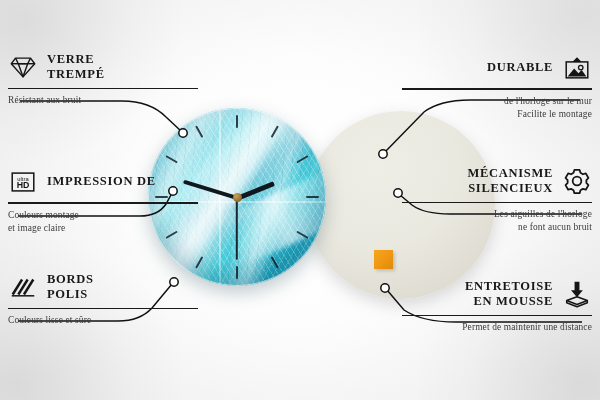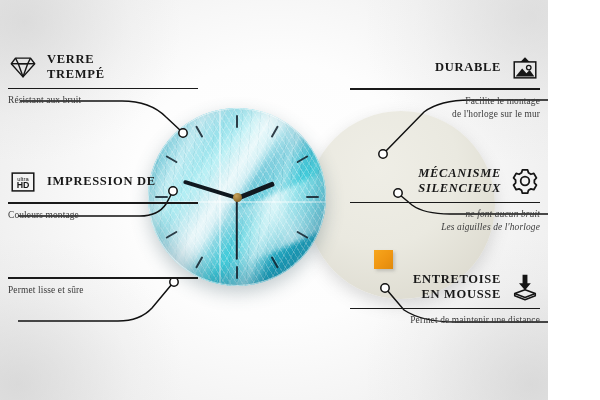--- a/index.html
+++ b/index.html
@@ -1,21 +1,21 @@
 <!DOCTYPE html>
 <html><head>
 <meta charset="utf-8">
 <style>
   html,body{margin:0;padding:0;}
   body{
     width:600px;height:400px;overflow:hidden;
     font-family:"Liberation Serif", serif;
     background:#ffffff;
   }
-  #stage{position:relative;width:548px;height:400px;overflow:hidden;
+  #stage{position:relative;width:600px;height:400px;overflow:hidden;
     background:
       radial-gradient(ellipse 62% 78% at 50% 48%, #ffffff 0%, #fdfdfd 42%, #f4f4f4 70%, #ebebeb 100%);
   }
   
   .vig{position:absolute;pointer-events:none;}
   .vig.tl{left:-60px;top:-70px;width:240px;height:230px;
     background:radial-gradient(ellipse at 35% 40%, rgba(205,205,205,.55) 0%, rgba(225,225,225,.22) 48%, rgba(255,255,255,0) 72%);}
   .vig.tr{right:-70px;top:-80px;width:250px;height:240px;
     background:radial-gradient(ellipse at 65% 40%, rgba(208,208,208,.5) 0%, rgba(228,228,228,.2) 50%, rgba(255,255,255,0) 74%);}
   .vig.bl{left:-70px;bottom:-80px;width:250px;height:240px;
@@ -99,22 +99,22 @@
     font-family:"Liberation Serif", serif;
     font-size:9.4px;line-height:1.38;color:#3a3a3a;letter-spacing:.15px;
   }
   .ico{width:30px;height:30px;flex:0 0 30px;display:block;}
 
   
   #feat-verre{top:52px;}
   #feat-impression{top:167px;}
   #feat-bords{top:272px;}
   #feat-poignee{top:53px;}
-  #feat-mecanisme{top:166px;font-style:italic;}
-  #feat-entretoise{top:272px;}
+  #feat-mecanisme{top:166px;}
+  #feat-entretoise{top:279px;}
 </style>
 </head>
 <body>
 
 <div id="stage">
 
   <div class="vig tl"></div>
   <div class="vig tr"></div>
   <div class="vig bl"></div>
   <div class="vig br"></div>
@@ -202,66 +202,81 @@
         <text x="16" y="14.6" font-family="Liberation Sans, sans-serif" font-size="6.2" text-anchor="middle" fill="#151515">ultra</text>
         <text x="16" y="22.4" font-family="Liberation Sans, sans-serif" font-size="9.4" font-weight="bold" text-anchor="middle" fill="#151515">HD</text>
       </svg>
       <div class="title">
         <div>IMPRESSION DE</div>
       </div>
     </div>
     <div class="rule"></div>
     <div class="desc">
       <div>Couleurs montage</div>
+      <div>et image claire</div>
     </div>
   </div>
 
   <div class="feat left" id="feat-bords">
-    <div class="rule"></div>
-    <div class="desc">
-      <div>Permet lisse et sûre</div>
+    <div class="row">
+      <svg class="ico" viewBox="0 0 32 32">
+        <g stroke="#151515" stroke-width="2.6" stroke-linecap="butt">
+          <path d="M5,24 L15,8"></path>
+          <path d="M11,24 L21,8"></path>
+          <path d="M17,24 L27,8"></path>
+        </g>
+        <path d="M4,25.4 L28,25.4" stroke="#151515" stroke-width="1.6"></path>
+      </svg>
+      <div class="title">
+        <div>BORDS</div>
+        <div>POLIS</div>
+      </div>
+    </div>
+    <div class="rule"></div>
+    <div class="desc">
+      <div>Couleurs lisse et sûre</div>
     </div>
   </div>
 
   <div class="feat right" id="feat-poignee">
     <div class="row">
       <svg class="ico" viewBox="0 0 32 32">
         <path d="M16,4.5 L21,9.5 L11,9.5 Z" fill="#151515"></path>
         <rect x="4.5" y="9.5" width="23" height="17" fill="none" stroke="#151515" stroke-width="1.6"></rect>
         <circle cx="20" cy="15.5" r="2.4" fill="none" stroke="#151515" stroke-width="1.4"></circle>
         <path d="M6,25 L13,16.5 L17.5,21.5 L21,18 L26,25 Z" fill="#151515"></path>
       </svg>
       <div class="title">
         <div>DURABLE</div>
       </div>
     </div>
     <div class="rule"></div>
     <div class="desc">
+      <div>de l'horloge sur le mur</div>
       <div>Facilite le montage</div>
-      <div>de l'horloge sur le mur</div>
     </div>
   </div>
 
   <div class="feat right" id="feat-mecanisme">
     <div class="row">
       <svg class="ico" viewBox="0 0 32 32">
         <g fill="none" stroke="#151515" stroke-width="1.9" stroke-linejoin="round">
           <path d="M13.2,4.2 h5.6 l.9,3.1 2.6,1.5 3.1,-.9 2.8,4.9 -2.2,2.3 0,3 2.2,2.3 -2.8,4.9 -3.1,-.9 -2.6,1.5 -.9,3.1 h-5.6 l-.9,-3.1 -2.6,-1.5 -3.1,.9 -2.8,-4.9 2.2,-2.3 0,-3 -2.2,-2.3 2.8,-4.9 3.1,.9 2.6,-1.5 Z"></path>
           <circle cx="16" cy="16" r="4.6"></circle>
         </g>
       </svg>
       <div class="title">
         <div>MÉCANISME</div>
         <div>SILENCIEUX</div>
       </div>
     </div>
     <div class="rule"></div>
     <div class="desc">
+      <div>Les aiguilles de l'horloge</div>
       <div>ne font aucun bruit</div>
-      <div>Les aiguilles de l'horloge</div>
     </div>
   </div>
 
   <div class="feat right" id="feat-entretoise">
     <div class="row">
       <svg class="ico" viewBox="0 0 32 32">
         <path d="M13.4,3 h5.2 v9 h3.6 L16,19.5 L9.6,12 h3.8 Z" fill="#151515"></path>
         <path d="M16,19 L27,23 L16,27.2 L5,23 Z" fill="none" stroke="#151515" stroke-width="1.6" stroke-linejoin="round"></path>
         <path d="M5,23 v2.4 L16,29.6 L27,25.4 V23" fill="none" stroke="#151515" stroke-width="1.6" stroke-linejoin="round"></path>
       </svg>

